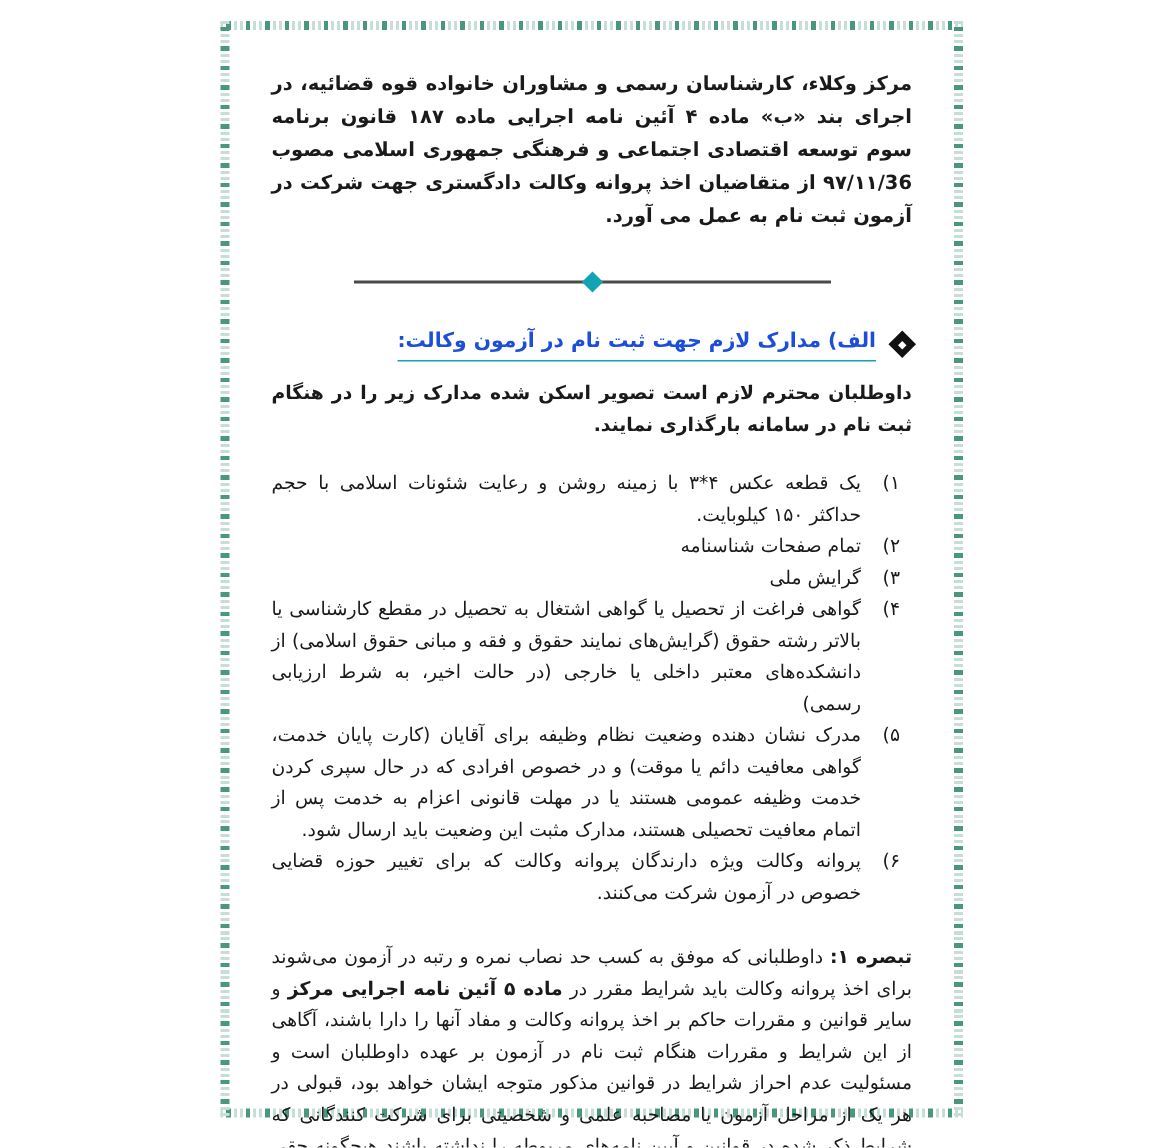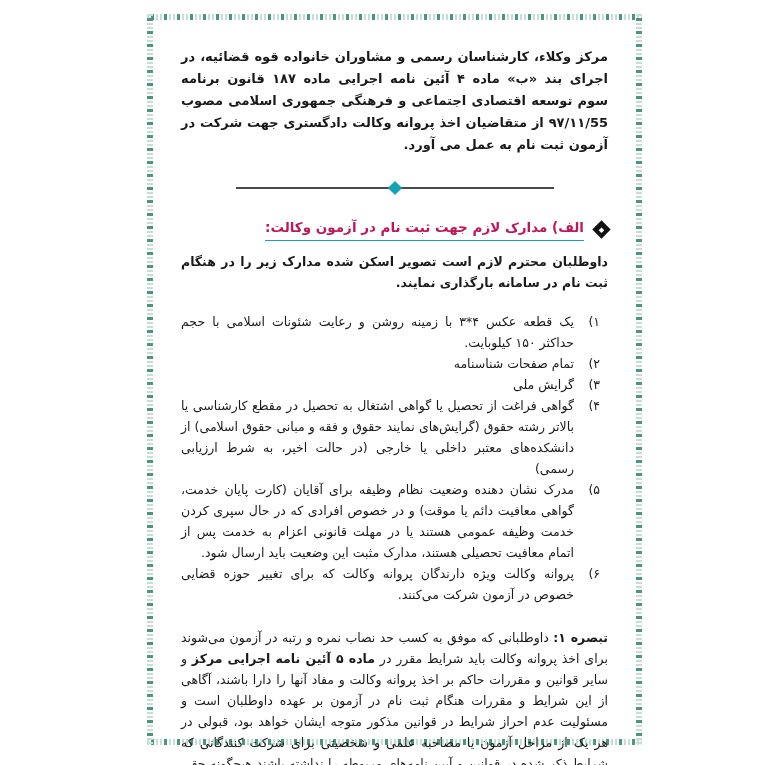--- a/index.html
+++ b/index.html
@@ -72,21 +72,21 @@
     flex: 0 0 auto;
   }
   .bullet-diamond::after {
     content: "";
     position: absolute;
     left: 4.5px; top: 4.5px;
     width: 4px; height: 4px;
     background: #ffffff;
   }
   .section-heading {
-    color: #be185d;
+    color: #1d4ed8;
     font-weight: bold;
     font-size: 13.5px;
     line-height: 18px;
     border-bottom: 1.5px solid #14a3b4;
     padding-bottom: 4px;
   }
 
   .intro {
     font-size: 12.5px;
     line-height: 21px;
@@ -123,21 +123,21 @@
 
 <div class="page">
   <div class="frame">
     <div class="chain chain-h chain-top"></div>
     <div class="chain chain-h chain-bottom"></div>
     <div class="chain chain-v chain-left"></div>
     <div class="chain chain-v chain-right"></div>
 
     <div class="content">
 
-      <p class="lead">مرکز وکلاء، کارشناسان رسمی و مشاوران خانواده قوه قضائیه، در اجرای بند «ب» ماده ۴ آئین نامه اجرایی ماده ۱۸۷ قانون برنامه سوم توسعه اقتصادی اجتماعی و فرهنگی جمهوری اسلامی مصوب ۹۷/۱۱/55 از متقاضیان اخذ پروانه وکالت دادگستری جهت شرکت در آزمون ثبت نام به عمل می آورد.</p>
+      <p class="lead">مرکز وکلاء، کارشناسان رسمی و مشاوران خانواده قوه قضائیه، در اجرای بند «ب» ماده ۴ آئین نامه اجرایی ماده ۱۸۷ قانون برنامه سوم توسعه اقتصادی اجتماعی و فرهنگی جمهوری اسلامی مصوب ۹۷/۱۱/36 از متقاضیان اخذ پروانه وکالت دادگستری جهت شرکت در آزمون ثبت نام به عمل می آورد.</p>
 
       <div class="divider">
         <span class="diamond"></span>
       </div>
 
       <div class="section-heading-row">
         <span class="bullet-diamond"></span>
         <span class="section-heading">الف) مدارک لازم جهت ثبت نام در آزمون وکالت:</span>
       </div>
 

